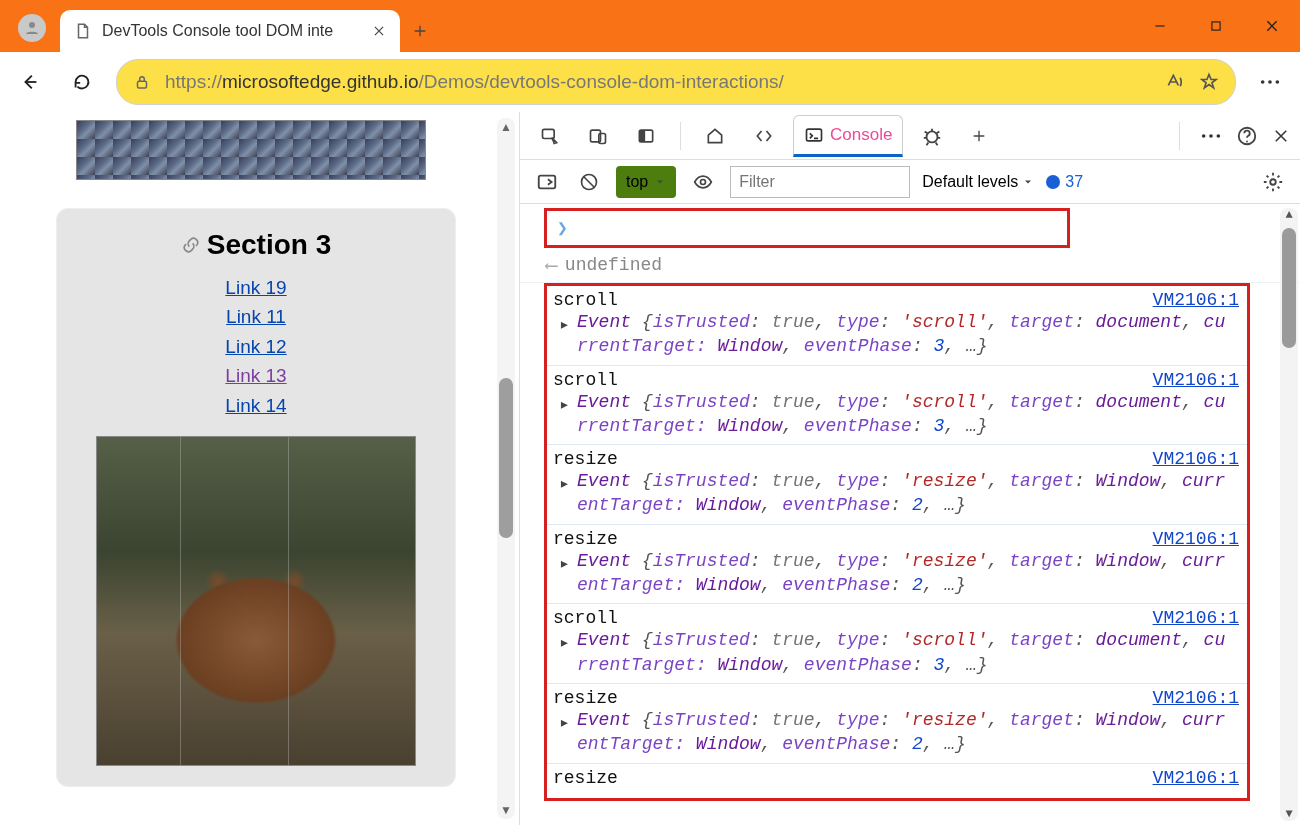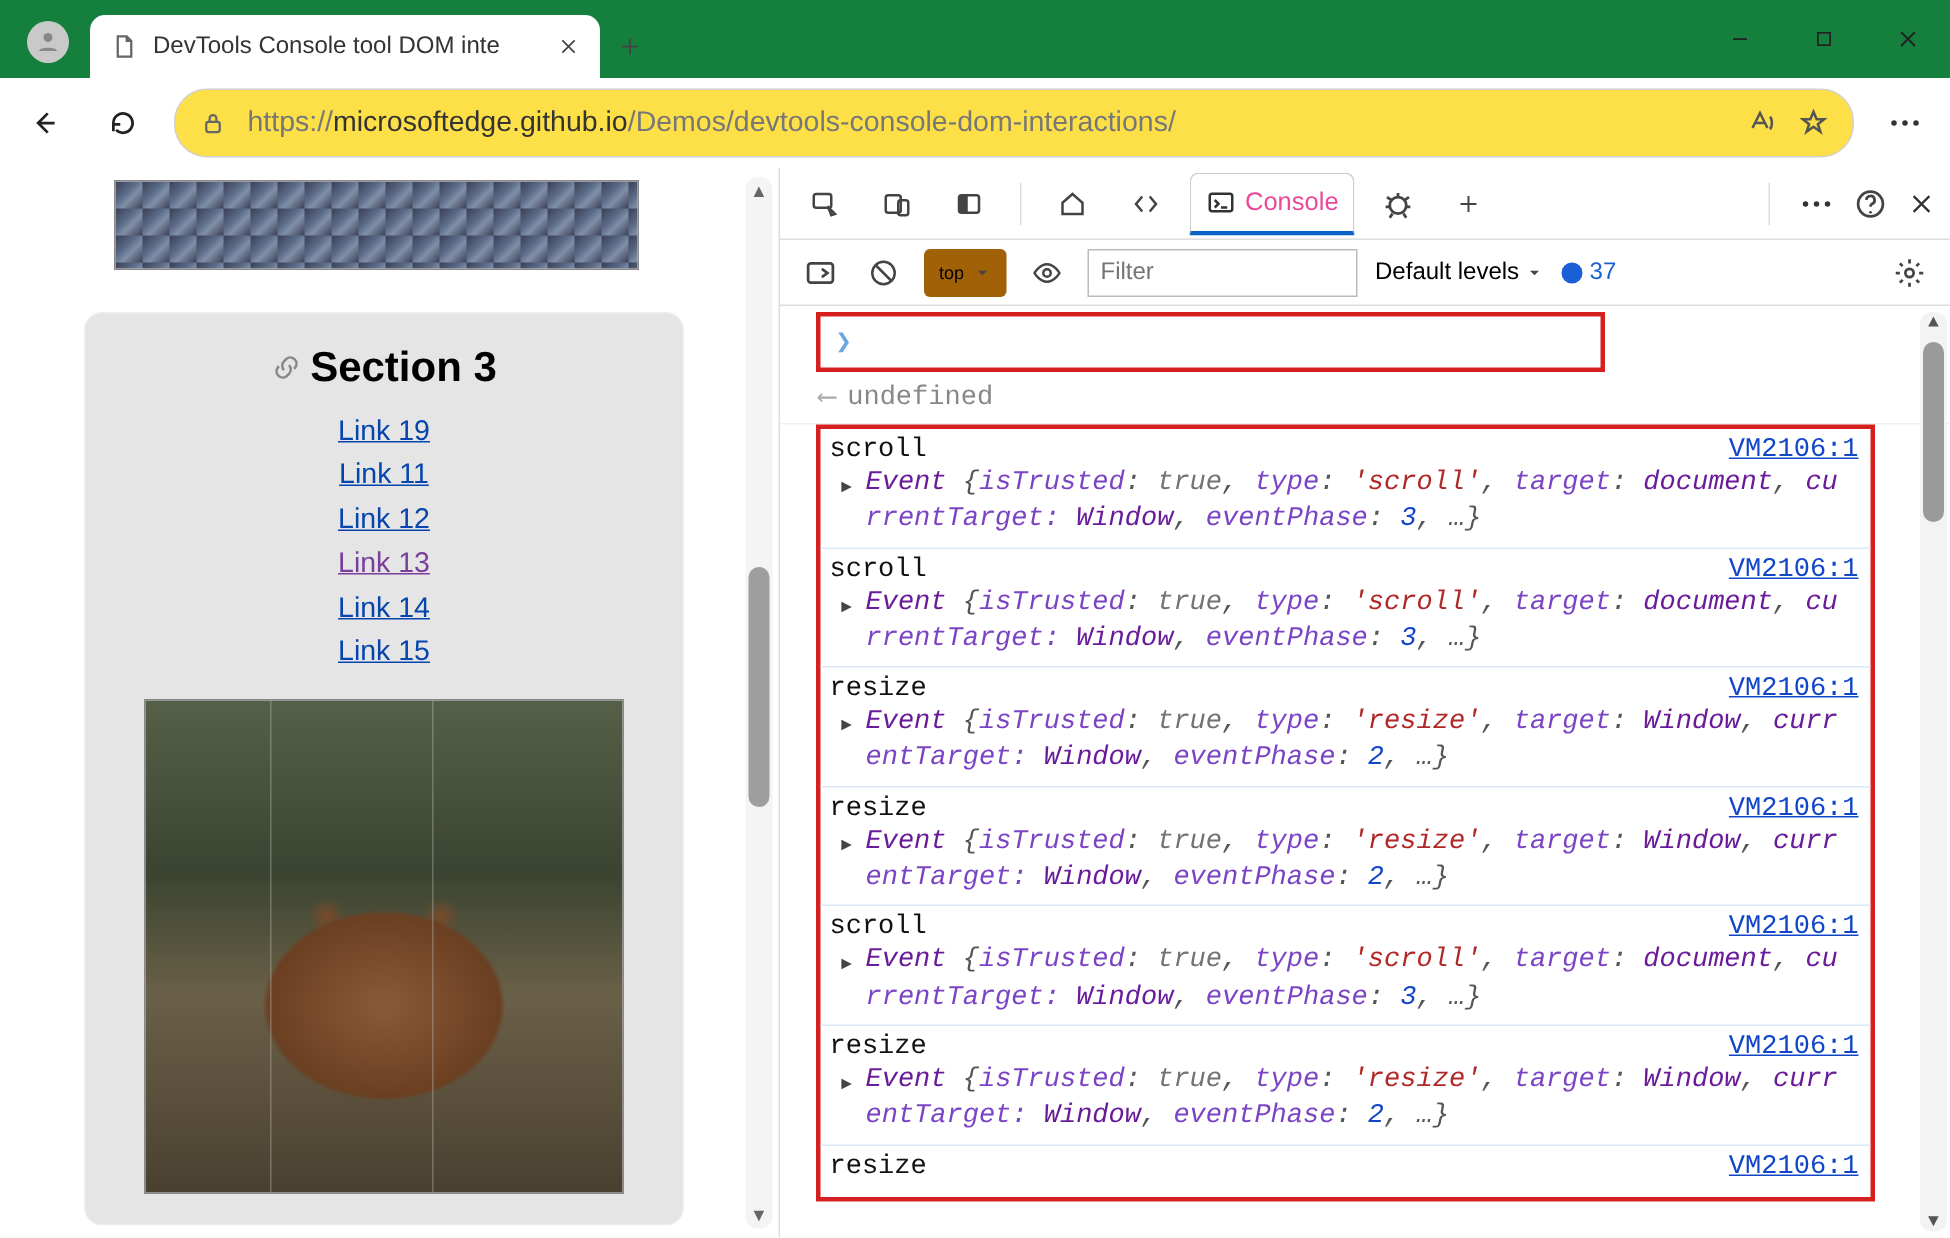--- a/index.html
+++ b/index.html
@@ -7,21 +7,21 @@
     font-family: "Segoe UI", Arial, sans-serif;
     background: #e8e8e8;
     width: 1300px;
     height: 825px;
     overflow: hidden;
     position: relative;
   }
   
   .titlebar {
     height: 52px;
-    background: #15803d;
+    background: #f97316;
     display: flex;
     align-items: flex-end;
     padding-left: 10px;
   }
   .profile-circle {
     width: 28px; height: 28px;
     border-radius: 50%;
     background: #c9c9c9;
     display:flex; align-items:center; justify-content:center;
     margin: 0 14px 10px 8px;
@@ -149,22 +149,22 @@
     border:1px solid #ccc; border-bottom:3px solid #0a63c9; background:#fff;
   }
   .dt-divider { width:1px; height:28px; background:#ddd; margin:0 6px;}
   .dt-tabs-right { margin-left:auto; display:flex; align-items:center; gap:14px;}
   .dt-toolbar {
     height:44px; display:flex; align-items:center; gap:12px;
     padding:0 12px; border-bottom:1px solid #ddd;
   }
   .dt-tool-btn { width:30px; height:30px; display:flex; align-items:center; justify-content:center;}
   .context-select {
-    height:32px; padding:0 10px; background:#a16207; border-radius:4px;
-    display:flex; align-items:center; gap:6px; font-size:12px;
+    height:32px; padding:0 10px; background:#4d7c0f; border-radius:4px;
+    display:flex; align-items:center; gap:6px; font-size:16px;
   }
   .filter-input {
     width:180px; height:32px; border:1px solid #bbb; padding:0 8px; font-size:16px;
     background:#fff;
   }
   .levels { font-size:16px; display:flex; align-items:center; gap:4px;}
   .issue-count { color:#1a5fd6; font-size:16px; display:flex; align-items:center; gap:5px;}
   .issue-count .dot { width:14px;height:14px;border-radius:50%;background:#1a5fd6; display:inline-block;}
   .gear-right { margin-left:auto; }
 
@@ -316,21 +316,20 @@
               <path d="M10 14a5 5 0 0 1 0-7l2-2a5 5 0 0 1 7 7l-1 1M14 10a5 5 0 0 1 0 7l-2 2a5 5 0 0 1-7-7l1-1" fill="none" stroke="#888" stroke-width="2"></path>
             </svg>
           <span>Section 3</span>
         </div>
         <div class="link-list" id="link-list">
             <a href="#">Link 19</a>
             <a href="#">Link 11</a>
             <a href="#">Link 12</a>
             <a href="#" class="visited">Link 13</a>
             <a href="#">Link 14</a>
-            <a href="#">Link 15</a>
           </div>
         <div class="deer-img"></div>
       </div>
     </div>
     <div class="page-scrollbar">
       <div class="page-scroll-arrow" style="top:2px">▲</div>
       <div class="page-scroll-thumb"></div>
       <div class="page-scroll-arrow" style="bottom:2px">▼</div>
     </div>
   </div>

